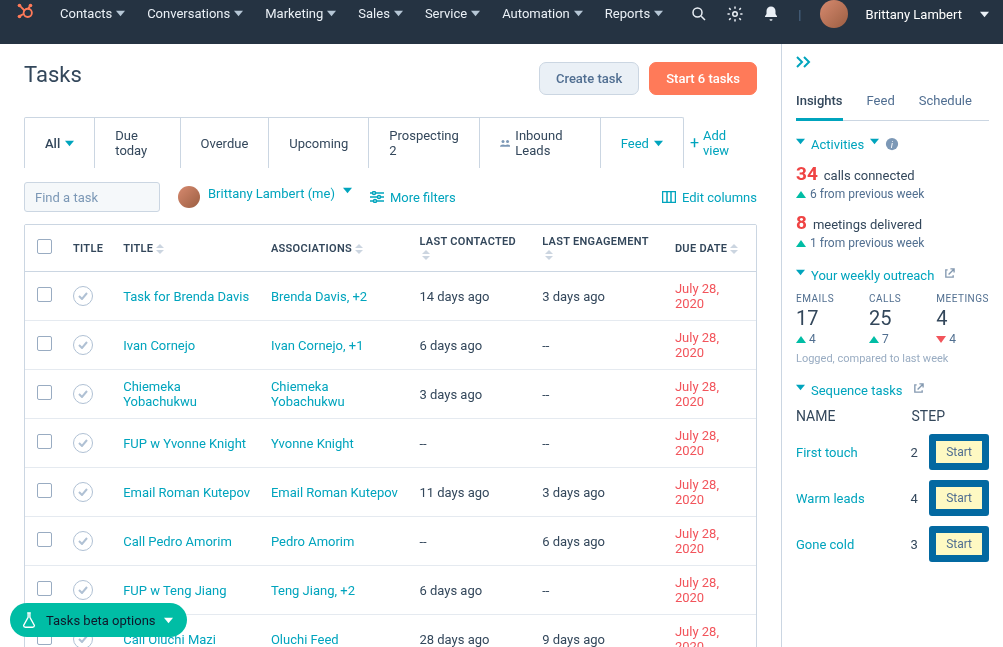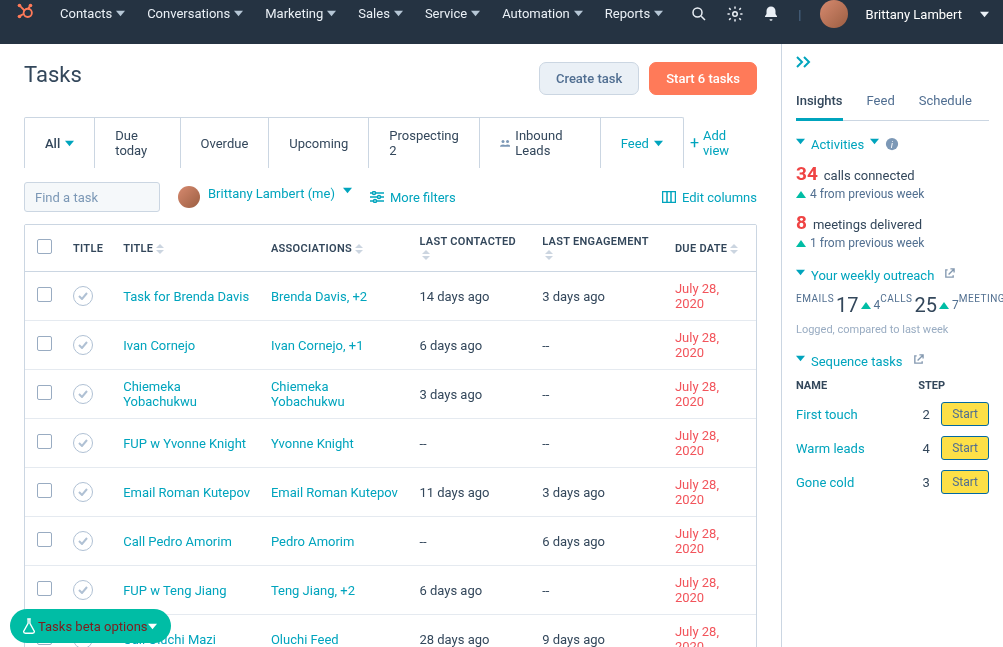--- a/index.html
+++ b/index.html
@@ -56,31 +56,31 @@
 .rp-sec{margin-bottom:18px}
 .rp-sec-h{display:flex;align-items:flex-start;gap:6px;color:#00a4bd;font-size:13px;cursor:pointer;margin-bottom:10px}
 .rp-sec-h .chev{fill:#00a4bd}
 .stat-line{display:flex;align-items:baseline;gap:6px;margin-bottom:2px}
 .stat-num{font-size:19px;font-weight:700;color:#ef4444}
 .stat-lbl{font-size:13px;color:#33475b}
 .delta{display:flex;align-items:center;gap:4px;font-size:12px;color:#516f90;margin-bottom:10px}
 .tri-up{width:0;height:0;border-left:5px solid transparent;border-right:5px solid transparent;border-bottom:7px solid #00bda5;display:inline-block}
 .tri-down{width:0;height:0;border-left:5px solid transparent;border-right:5px solid transparent;border-top:7px solid #f2545b;display:inline-block}
 .outreach-grid{display:flex;justify-content:space-between;margin-bottom:6px}
-.ocol{display:flex;flex-direction:row;gap:2px}
+.ocol{display:flex;flex-direction:column;gap:2px}
 .ocol .olbl{font-size:10px;letter-spacing:.5px;color:#516f90}
 .ocol .oval{font-size:20px;color:#33475b}
 .ocol .odel{display:flex;align-items:center;gap:3px;font-size:12px;color:#516f90}
 .logged{font-size:11px;color:#99acc2}
-.seq-head{display:flex;justify-content:space-between;font-size:11px;color:#33475b;font-weight:700;margin-bottom:10px}
+.seq-head{display:flex;justify-content:space-between;font-size:14px;color:#33475b;font-weight:400;margin-bottom:10px}
 .seq-row{display:flex;align-items:center;justify-content:space-between;margin-bottom:10px;font-size:13px}
 .seq-row .nm{color:#00a4bd;flex:1}
 .seq-row .stp{width:30px;text-align:center}
-.sbtn{background:#fde047;border:1px solid #0369a1;padding:4px 10px;border-radius:3px;font-size:12px;color:#506e91;cursor:pointer}
-.beta-pill{position:fixed;left:10px;bottom:4px;background:#00bda5;color:#7f1d1d;padding:8px 14px 8px 10px;border-radius:20px;display:flex;align-items:center;gap:0;font-size:13px;cursor:pointer}
+.sbtn{background:#fef9c3;border:7px solid #0369a1;padding:4px 10px;border-radius:3px;font-size:12px;color:#506e91;cursor:pointer}
+.beta-pill{position:fixed;left:10px;bottom:10px;background:#00bda5;color:#0f172a;padding:8px 14px 8px 10px;border-radius:20px;display:flex;align-items:center;gap:8px;font-size:13px;cursor:pointer}
 .flask{width:18px;height:18px}
 .chev{width:9px;height:9px}
 .info-ico{width:14px;height:14px;fill:#7c98b6}
 .ext-ico{width:11px;height:11px;margin-left:4px;opacity:.7}
 </style>
 </head>
 <body>
 
 <div class="topnav">
   <svg class="logo" viewBox="0 0 24 24">
@@ -401,21 +401,21 @@
             <circle cx="8" cy="8" r="7" fill="#7c98b6"></circle>
             <text x="8" y="12" text-anchor="middle" fill="#fff" font-size="11" font-family="serif" font-style="italic">i</text>
           </svg>
       </div>
       <div class="stat-line">
           <span class="stat-num">34</span>
           <span class="stat-lbl">calls connected</span>
         </div>
       <div class="delta">
           <span class="tri-up"></span>
-          <span>4 from previous week</span>
+          <span>6 from previous week</span>
         </div>
       <div class="stat-line">
           <span class="stat-num">8</span>
           <span class="stat-lbl">meetings delivered</span>
         </div>
       <div class="delta">
           <span class="tri-up"></span>
           <span>1 from previous week</span>
         </div>
     </div>

